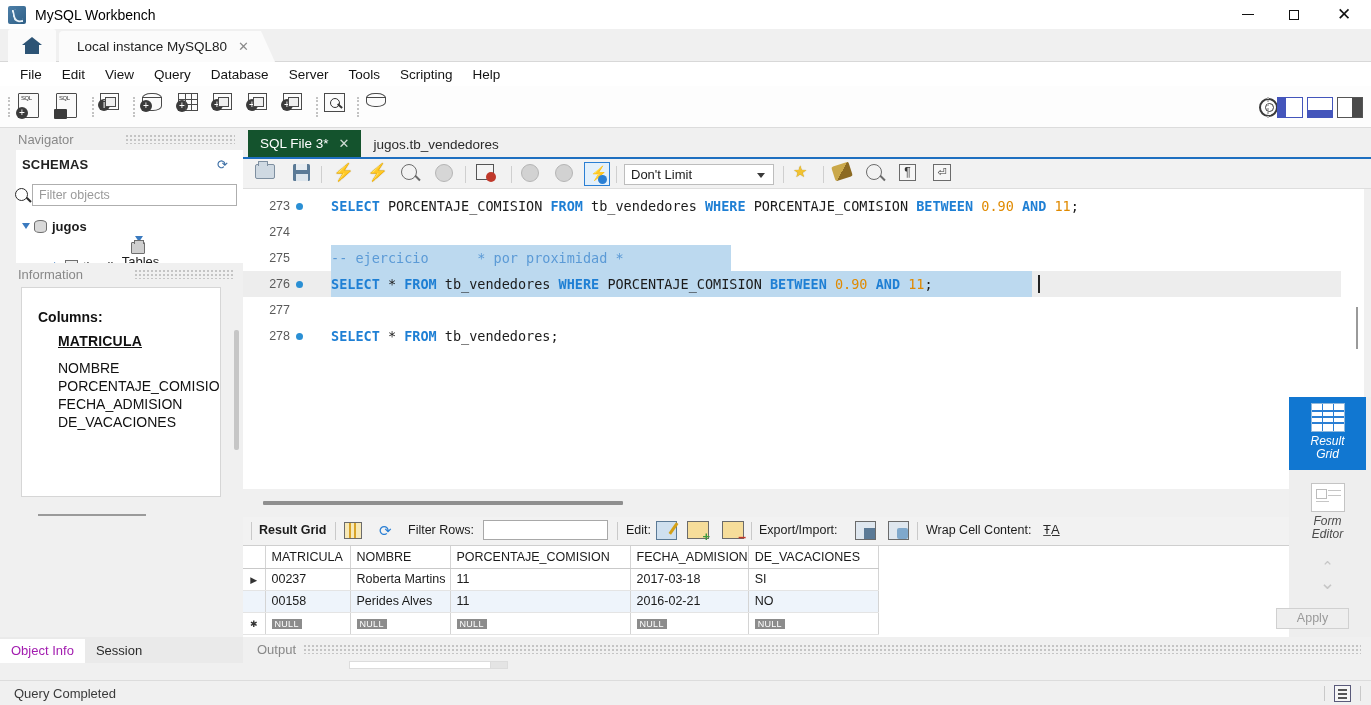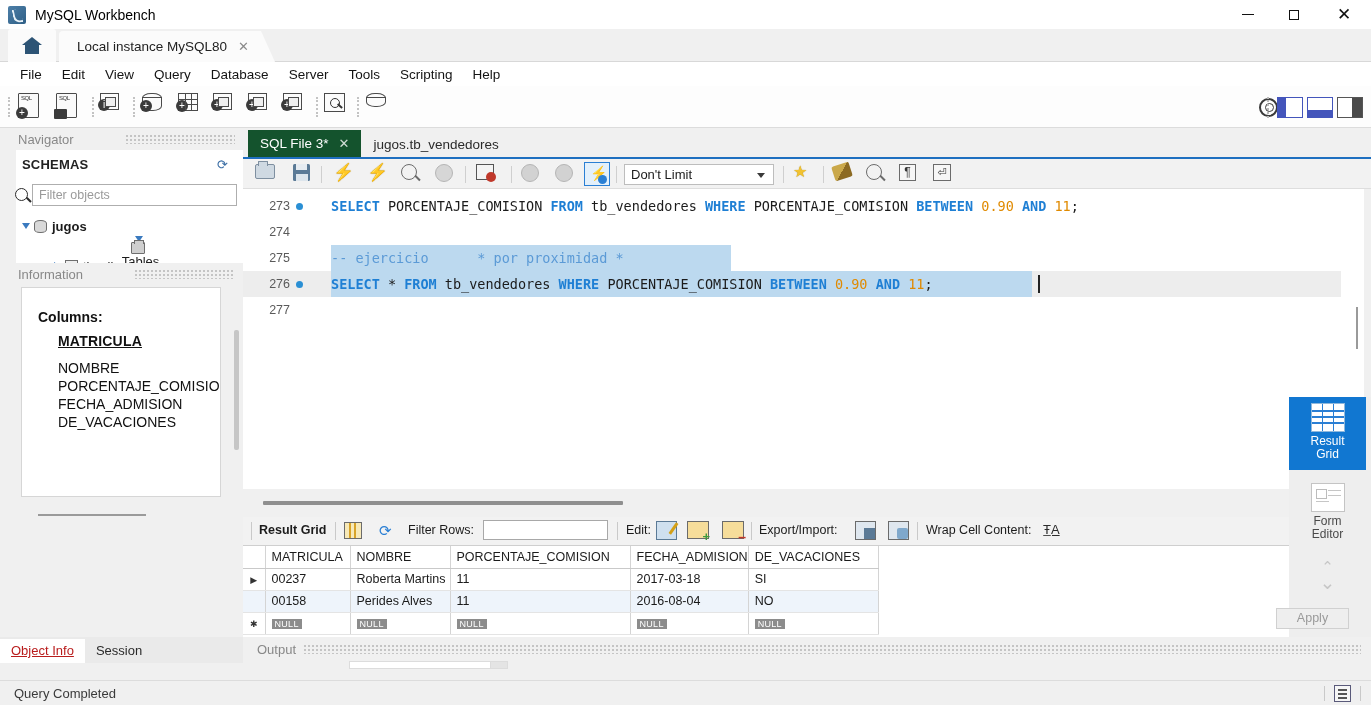--- a/index.html
+++ b/index.html
@@ -164,21 +164,21 @@
 
   .info{ position:absolute;left:0;top:263px;width:243px;height:417px;background:#f0f0f0; }
   .info-white{ position:absolute;left:21px;top:24px;width:200px;height:210px;background:#fff;border:1px solid #d6d6d6;}
   .col-title{ position:absolute;left:38px;top:46px;font-weight:bold;font-size:14px;color:#111; }
   .col-key{ position:absolute;left:58px;top:70px;font-weight:bold;font-size:14px;color:#111;text-decoration:underline;letter-spacing:.2px;}
   .col-list{ position:absolute;left:58px;top:96px;font-size:14px;color:#111;line-height:18px; }
   .info-scroll{position:absolute;left:212px;top:42px;width:5px;height:120px;background:#c6c6c6;border-radius:2px;}
   .info-divider{ position:absolute;left:38px;top:251px;width:108px;height:2px;background:#9a9a9a; }
   .info-tabs{ position:absolute;left:0;top:374px;width:243px;height:26px;background:#eaeaea;display:flex;align-items:flex-end;}
   .itab{ padding:4px 11px 5px;font-size:13px;color:#2b2b2b;}
-  .itab.act{ color:#b91c1c; background:#fff;text-decoration:underline; }
+  .itab.act{ color:#a21caf; background:#fff; }
 
   
   .editor-wrap{ position:absolute;left:243px;top:128px;width:1128px;height:552px;background:#f0f0f0; }
   .etabs{ position:absolute;left:5px;top:2px;height:27px;display:flex;align-items:flex-end; }
   .etab{ height:25px; padding:0 12px; display:flex;align-items:center;font-size:13.5px;color:#2b2b2b; }
   .etab.act{ background:#14532d; color:#fff; height:27px; }
   .etab .x{ margin-left:10px;font-size:13px;opacity:.8; }
   .etabs-line{ position:absolute;left:0;top:29px;width:1128px;height:2px;background:#1e6fc0; }
 
   .sqltoolbar{ position:absolute;left:0;top:31px;width:1128px;height:30px;background:#f2f2f2;border-bottom:1px solid #dedede; }
@@ -266,21 +266,21 @@
 
   .rside{ position:absolute;left:1289px;top:397px;width:82px;height:240px;background:#eeeeee; }
   .rs-btn{ position:absolute;left:0;width:77px;height:73px; text-align:center; }
   .rs-btn.act{ background:#1177d1; color:#fff; }
   .rs-ic{ width:34px;height:29px;margin:6px auto 3px;border:1.5px solid #8fb8dc;background:#fff;position:relative;}
   .rs-ic.w:before{content:"";position:absolute;left:0;top:6px;width:100%;height:1.5px;background:#2a7fd4;box-shadow:0 6px 0 #2a7fd4,0 12px 0 #2a7fd4;}
   .rs-ic.w:after{content:"";position:absolute;left:10px;top:0;width:1.5px;height:100%;background:#2a7fd4;box-shadow:11px 0 0 #2a7fd4;}
   .rs-ic.g{ border-color:#c4c4c4; }
   .rs-ic.g:before{content:"";position:absolute;left:4px;top:5px;width:9px;height:8px;border:1.3px solid #bcbcbc;}
   .rs-ic.g:after{content:"";position:absolute;left:16px;top:6px;width:13px;height:1.3px;background:#c6c6c6;box-shadow:0 5px 0 #c6c6c6,-12px 11px 0 #c6c6c6;}
-  .rs-lbl{ font-size:12px; line-height:13px; }
+  .rs-lbl{ font-size:12px; line-height:13px;font-style:italic; }
   .rs-lbl.dim{ color:#4a4a4a; }
   .chev{ text-align:center; color:#c6c6c6; font-size:15px; line-height:16px; }
   .applybtn{ position:absolute;left:1276px;top:608px;width:73px;height:21px;background:#eeeeee;border:1px solid #d0d0d0;
     font-size:12.5px;color:#9a9a9a;text-align:center;line-height:19px;}
 
   .outbar{ position:absolute;left:243px;top:637px;width:1128px;height:24px;background:#f0f0f0;display:flex;align-items:center;}
   .outbar .lbl{ color:#888;font-size:13px;padding-left:14px; }
   .outdots{ flex:1;height:9px;margin:0 10px 0 7px;
     background-image:radial-gradient(circle, #c4c4c4 1px, transparent 1px);background-size:4px 4px;background-position:0 3px;}
   .outbody{ position:absolute;left:243px;top:661px;width:1128px;height:19px;background:#f0f0f0; }
@@ -559,20 +559,25 @@
       </div>
       <div class="cline lnhl" style="top: 82px;">
         <div class="gutter-n">276</div>
         <div class="gutter-d"></div>
         <div class="ctext hl" style="width: 701px;"><span class="kw">SELECT</span><span class="id"> * </span><span class="kw">FROM</span><span class="id"> tb_vendedores </span><span class="kw">WHERE</span><span class="id"> PORCENTAJE_COMISION </span><span class="kw">BETWEEN</span><span class="num"> 0.90 </span><span class="kw">AND</span><span class="num"> 11</span><span class="id">;</span></div>
         <div class="caret" style="left: 795px;"></div>
       </div>
       <div class="cline" style="top: 108px;">
         <div class="gutter-n">277</div>
         <div class="ctext"></div>
+      </div>
+      <div class="cline" style="top: 134px;">
+        <div class="gutter-n">278</div>
+        <div class="gutter-d"></div>
+        <div class="ctext"><span class="kw">SELECT</span><span class="id"> * </span><span class="kw">FROM</span><span class="id"> tb_vendedores;</span></div>
       </div>
     </div>
 
   <div class="hsplit">
     <div class="handle"></div>
   </div>
 
   <div class="rtoolbar">
     <div class="rt-sep" style="left:8px"></div>
     <div class="rt-lbl" style="left:16px">Result Grid</div>
@@ -615,21 +620,21 @@
             <td>Roberta Martins</td>
             <td>11</td>
             <td>2017-03-18</td>
             <td>SI</td>
           </tr>
           <tr class="alt">
             <td class="rowmark"></td>
             <td>00158</td>
             <td>Perides Alves</td>
             <td>11</td>
-            <td>2016-08-04</td>
+            <td>2016-02-21</td>
             <td>NO</td>
           </tr>
           <tr class="">
             <td class="rowmark"><span class="arrowmark">✱</span></td>
             <td style="padding: 0px 0px 0px 6px; height: 16px;"><span class="nullbadge">NULL</span></td>
             <td style="padding: 0px 0px 0px 6px; height: 16px;"><span class="nullbadge">NULL</span></td>
             <td style="padding: 0px 0px 0px 6px; height: 16px;"><span class="nullbadge">NULL</span></td>
             <td style="padding: 0px 0px 0px 6px; height: 16px;"><span class="nullbadge">NULL</span></td>
             <td style="padding: 0px 0px 0px 6px; height: 16px;"><span class="nullbadge">NULL</span></td>
           </tr>

